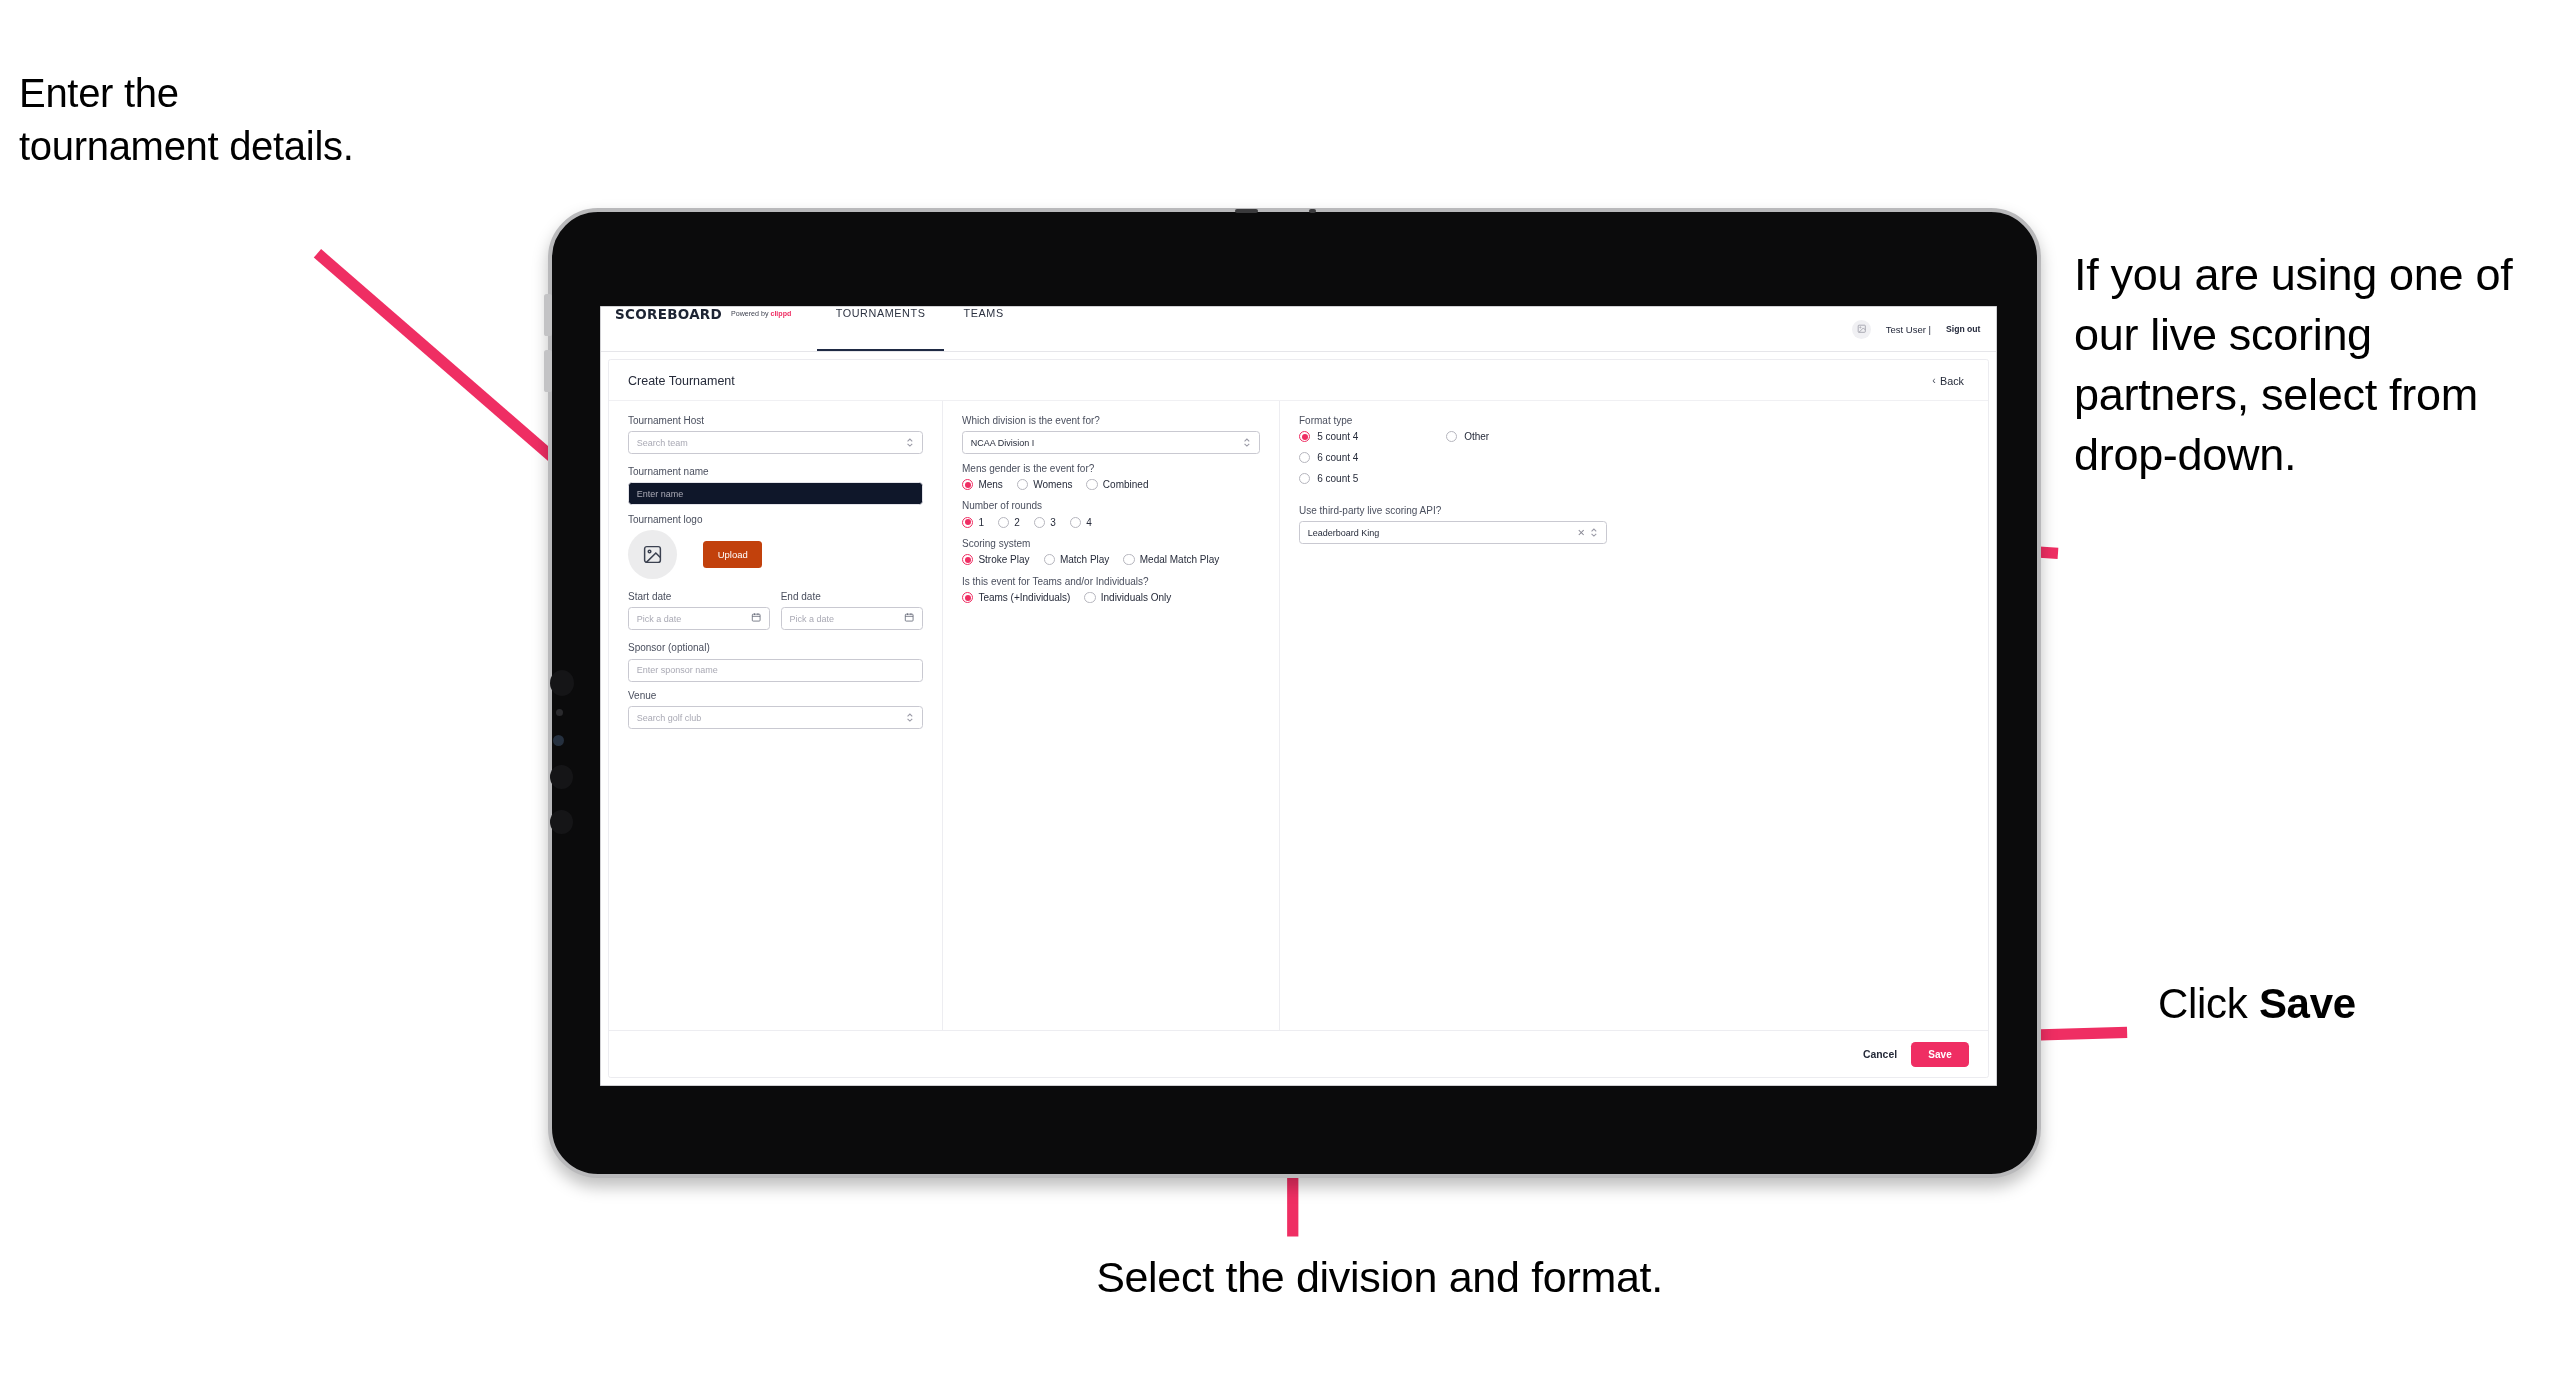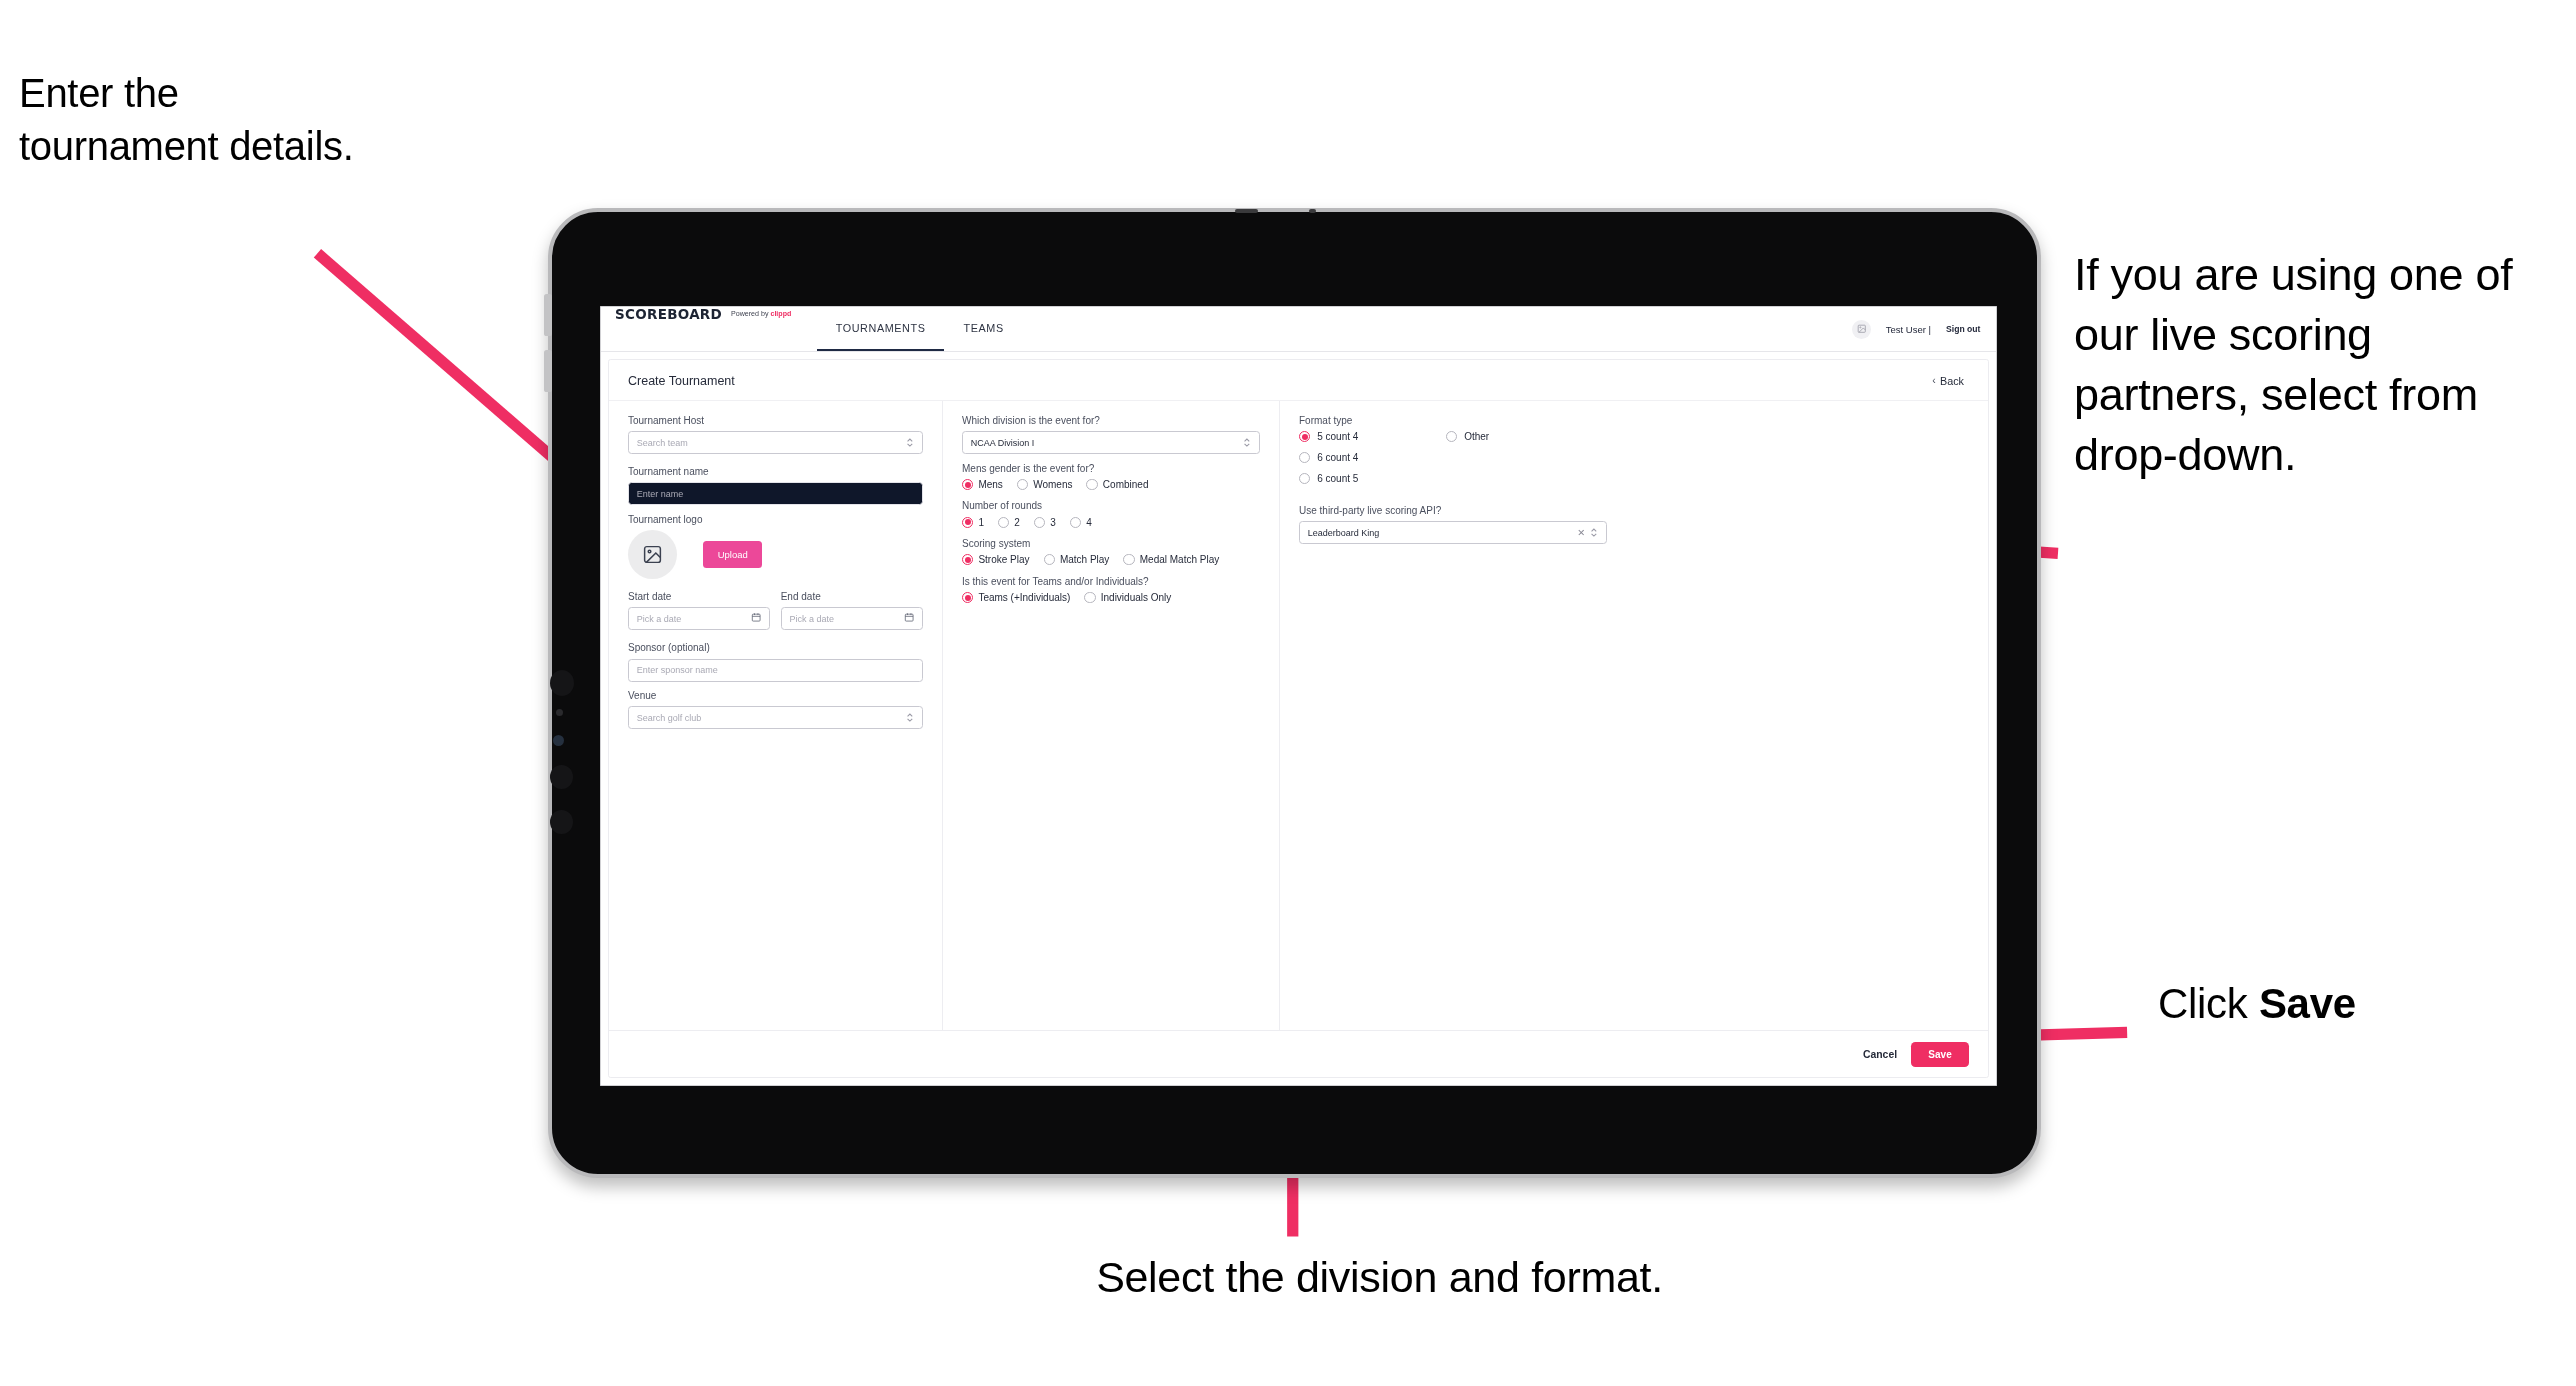--- a/index.html
+++ b/index.html
@@ -88,21 +88,21 @@
     color: #1d2433; line-height: 1;
     transform: scaleX(0.92);
     transform-origin: left center;
   }
   #logo-sub {
     font-size: 7.4px; color: #3f4250; margin-top: 2.6px; line-height: 1;
     transform: scaleX(0.96); transform-origin: left center;
   }
   #logo-sub .brand { color: #ef2e63; font-weight: 700; }
   .nav-tab {
-    display: flex; align-items: center; justify-content: center;
+    display: flex; justify-content: center;
     padding: 0 19px;
     font-size: 10.8px; letter-spacing: 0.6px;
     color: #2d3342;
     border-bottom: 2.6px solid transparent;
     cursor: pointer;
   }
   .nav-tab.active { border-bottom-color: #1f2a44; font-weight: 400; }
   #nav-right {
     margin-left: auto; display: flex; align-items: center;
     gap: 15px; padding-right: 15.6px;
@@ -172,21 +172,21 @@
   .row2 > div { flex: 1 1 0; }
 
   #logo-row { display: flex; align-items: center; gap: 26px; margin-top: 1.7px; }
   #logo-circle {
     width: 49px; height: 49px; border-radius: 50%;
     background: #ececed;
     display: flex; align-items: center; justify-content: center;
     color: #3b4150;
   }
   #upload-btn {
-    background: #ec4899; color: #fff;
+    background: #c2410c; color: #fff;
     font-size: 9.5px;
     padding: 7.8px 14.7px; border-radius: 3.5px;
     cursor: pointer;
   }
 
   
   .radio-row { display: flex; align-items: center; flex-wrap: wrap; gap: 0; margin-bottom: 1.7px; }
   .radio-item { display: flex; align-items: center; gap: 5.2px; margin-right: 14px; cursor: pointer; }
   .radio {
     width: 11.2px; height: 11.2px; border-radius: 50%;

